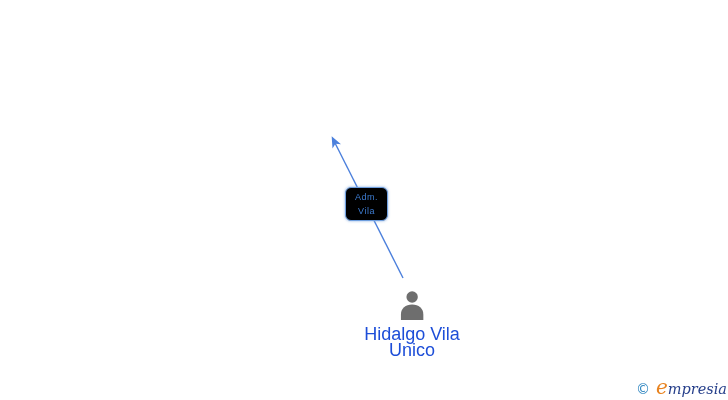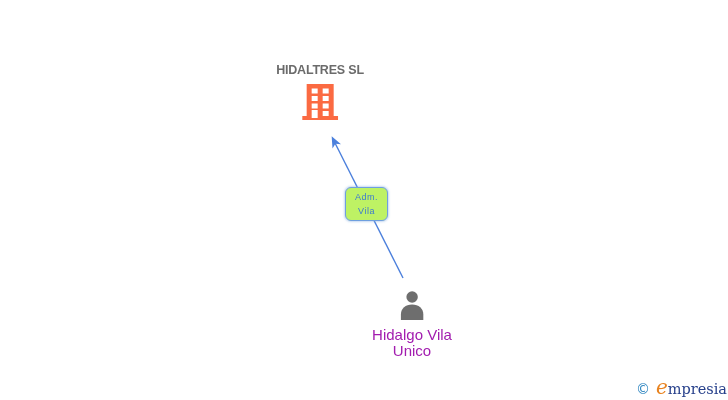--- a/index.html
+++ b/index.html
@@ -48,33 +48,33 @@
   .person-node {
     left: 412px;
     top: 291px;
     transform: translateX(-50%);
   }
   .person-icon svg {
     display: block;
     margin: 0 auto 7px auto;
   }
   .person-name {
-    font-size: 15px;
-    color: #a21caf;
+    font-size: 18px;
+    color: #1d4ed8;
     line-height: 15.5px;
     white-space: nowrap;
   }
   .rel-label {
     position: absolute;
     left: 345px;
     top: 187px;
     width: 43px;
     height: 34px;
     box-sizing: border-box;
-    background: #bef264;
+    background: #000000;
     border: 1.5px solid #6f9fdf;
     border-radius: 6px;
     box-shadow: 0 0 2px 1px rgba(130, 170, 225, 0.45);
     display: flex;
     flex-direction: column;
     justify-content: center;
     align-items: center;
     row-gap: 4px;
     z-index: 3;
     font-size: 9px;
@@ -98,57 +98,39 @@
   }
   .wm-initial {
     font-family: "DejaVu Serif", serif;
     font-style: italic;
     font-size: 20px;
     line-height: 1;
     color: #e8821e;
   }
   .wm-rest {
     font-family: "DejaVu Serif", serif;
+    font-style: italic;
     font-size: 14.5px;
     color: #27408b;
   }
 </style>
 </head>
 <body>
 
 <div class="canvas">
 
   <svg class="connector-svg" viewBox="0 0 728 400" xmlns="http://www.w3.org/2000/svg" aria-hidden="true">
     <defs>
       <marker id="arrowhead" viewBox="0 0 10 10" refX="7.5" refY="5" markerWidth="8.5" markerHeight="8.5" orient="auto-start-reverse">
         <path d="M0.5,1 L10,5 L0.5,9 L3,5 Z" fill="#4c80dc"></path>
       </marker>
     </defs>
     <line x1="403" y1="278" x2="333" y2="139" stroke="#4c80dc" stroke-width="1.4" marker-end="url(#arrowhead)"></line>
   </svg>
 
-  <div class="node company-node">
-    <div class="company-name">HIDALTRES SL</div>
-    <div class="company-icon">
-      <svg width="36" height="36" viewBox="0 0 36 36" xmlns="http://www.w3.org/2000/svg">
-        <rect x="0" y="32" width="36" height="4" fill="#fb6a42"></rect>
-        <rect x="4.5" y="0" width="27" height="34" fill="#fb6a42"></rect>
-
-        <rect x="9.5" y="4.5" width="6" height="5" fill="#ffffff"></rect>
-        <rect x="20.5" y="4.5" width="6" height="5" fill="#ffffff"></rect>
-        <rect x="9.5" y="12" width="6" height="5" fill="#ffffff"></rect>
-        <rect x="20.5" y="12" width="6" height="5" fill="#ffffff"></rect>
-        <rect x="9.5" y="19.5" width="6" height="5" fill="#ffffff"></rect>
-        <rect x="20.5" y="19.5" width="6" height="5" fill="#ffffff"></rect>
-        <rect x="20.5" y="27" width="6" height="5" fill="#ffffff"></rect>
-
-        <rect x="9.5" y="26" width="6" height="8" fill="#ffffff"></rect>
-      </svg>
-    </div>
-  </div>
 
   <div class="rel-label">
     <span>Adm.</span>
     <span>Vila</span>
   </div>
 
   <div class="node person-node">
     <div class="person-icon">
       <svg width="26" height="29" viewBox="0 0 26 29" xmlns="http://www.w3.org/2000/svg">
         <circle cx="13" cy="6" r="5.7" fill="#6e6e6e"></circle>

